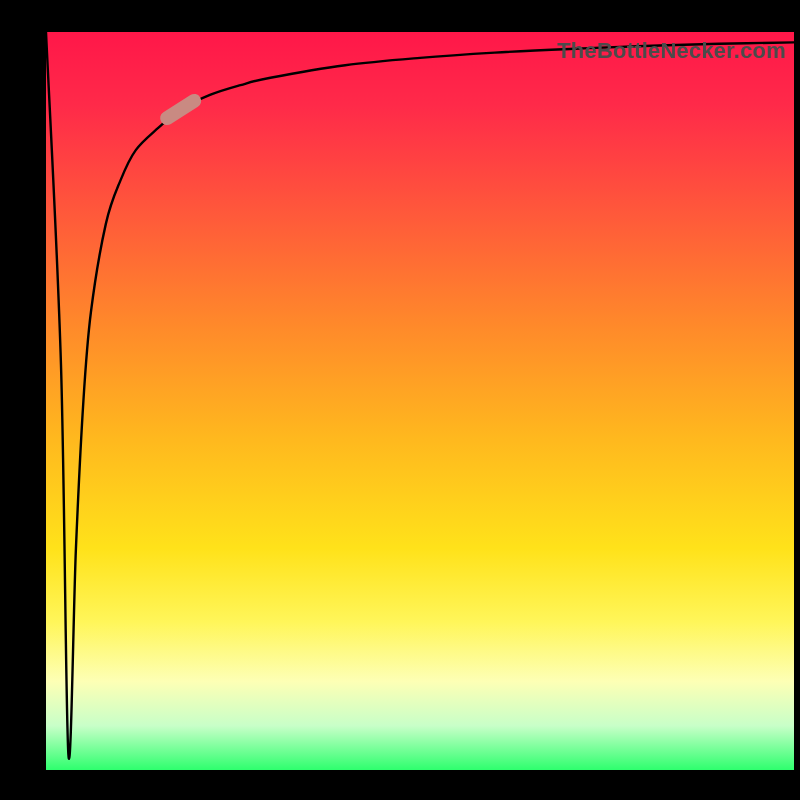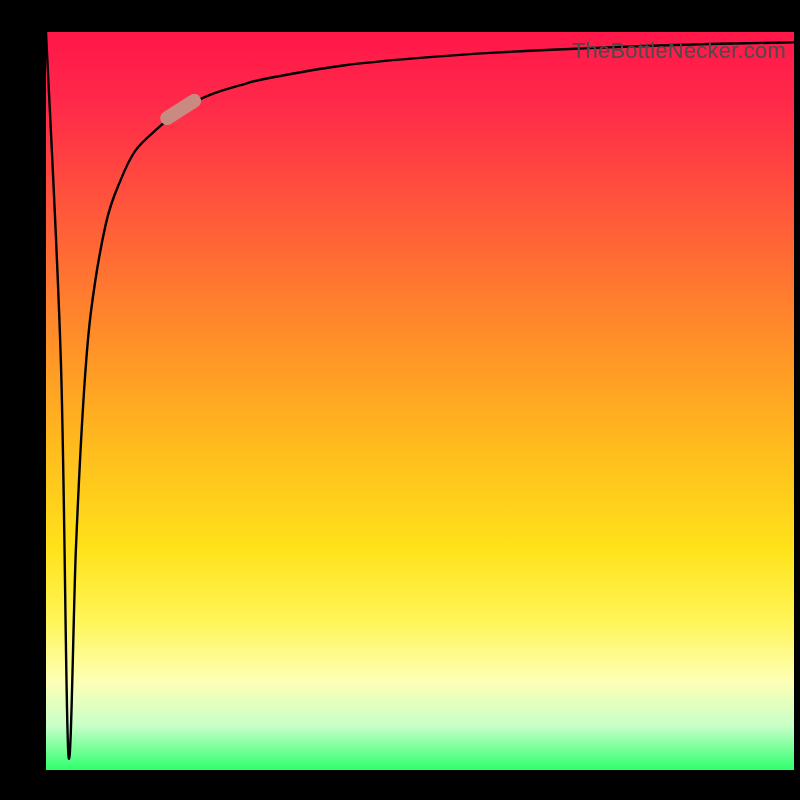--- a/index.html
+++ b/index.html
@@ -42,21 +42,21 @@
     top: 0;
     width: 748px;
     height: 738px;
   }
   .attribution {
     position: absolute;
     top: 6px;
     right: 8px;
     color: #4b4b4b;
     font-size: 22px;
-    font-weight: 400;
+    font-weight: 700;
     letter-spacing: 0.2px;
     user-select: none;
   }
 </style>
 </head>
 <body>
 
 <div class="frame">
   <div class="plot-area">
     <svg class="plot-svg" viewBox="0 0 748 738" preserveAspectRatio="none">

